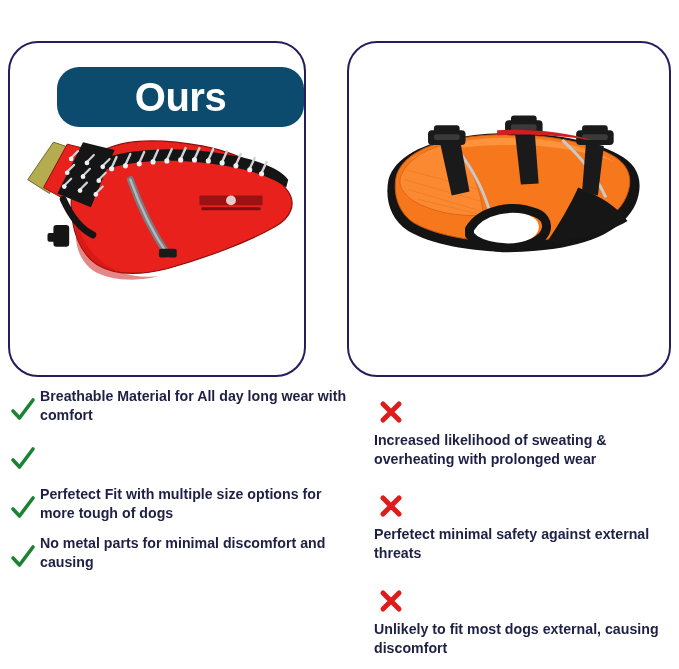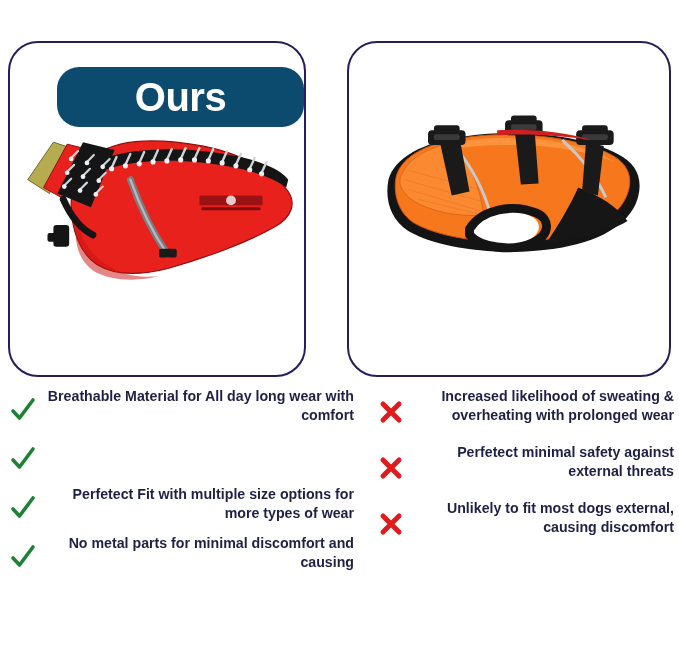--- a/index.html
+++ b/index.html
@@ -83,37 +83,36 @@
     z-index: 1;
   }
 
   
   .lists {
     position: absolute;
     top: 386px;
     left: 0;
     width: 679px;
     height: 283px;
-    text-align: right;
   }
 
   .list {
     position: absolute;
     top: 0;
   }
   .list.pros { left: 6px;   width: 348px; }
   .list.cons { left: 374px; width: 300px; }
 
   .feature-row {
     display: flex;
     align-items: flex-start;
     margin-bottom: 5px;
   }
   .list.pros .feature-row { margin-bottom: 7px; }
-  .list.cons .feature-row { margin-bottom: 12px; }
+  .list.cons .feature-row { margin-bottom: 12px; flex-direction: column; }
 
   .mark {
     flex: 0 0 auto;
     width: 34px;
     height: 36px;
     display: flex;
     align-items: center;
     justify-content: center;
   }
   .list.pros .mark { margin-top: 6px; }
@@ -305,21 +304,21 @@
           </svg>
         </span>
       </div>
 
       <div class="feature-row">
         <span class="mark">
           <svg width="26" height="26" viewBox="0 0 26 26">
             <path d="M3 14 L9.5 21 L23 3" fill="none" stroke="#1d8233" stroke-width="3.6" stroke-linecap="round" stroke-linejoin="round"></path>
           </svg>
         </span>
-        <span class="feature-text">Perfetect Fit with multiple size options for more types of wear</span>
+        <span class="feature-text">Perfetect Fit with multiple size options for more tough of dogs</span>
       </div>
 
       <div class="feature-row">
         <span class="mark">
           <svg width="26" height="26" viewBox="0 0 26 26">
             <path d="M3 14 L9.5 21 L23 3" fill="none" stroke="#1d8233" stroke-width="3.6" stroke-linecap="round" stroke-linejoin="round"></path>
           </svg>
         </span>
         <span class="feature-text">No metal parts for minimal discomfort and causing</span>
       </div>

